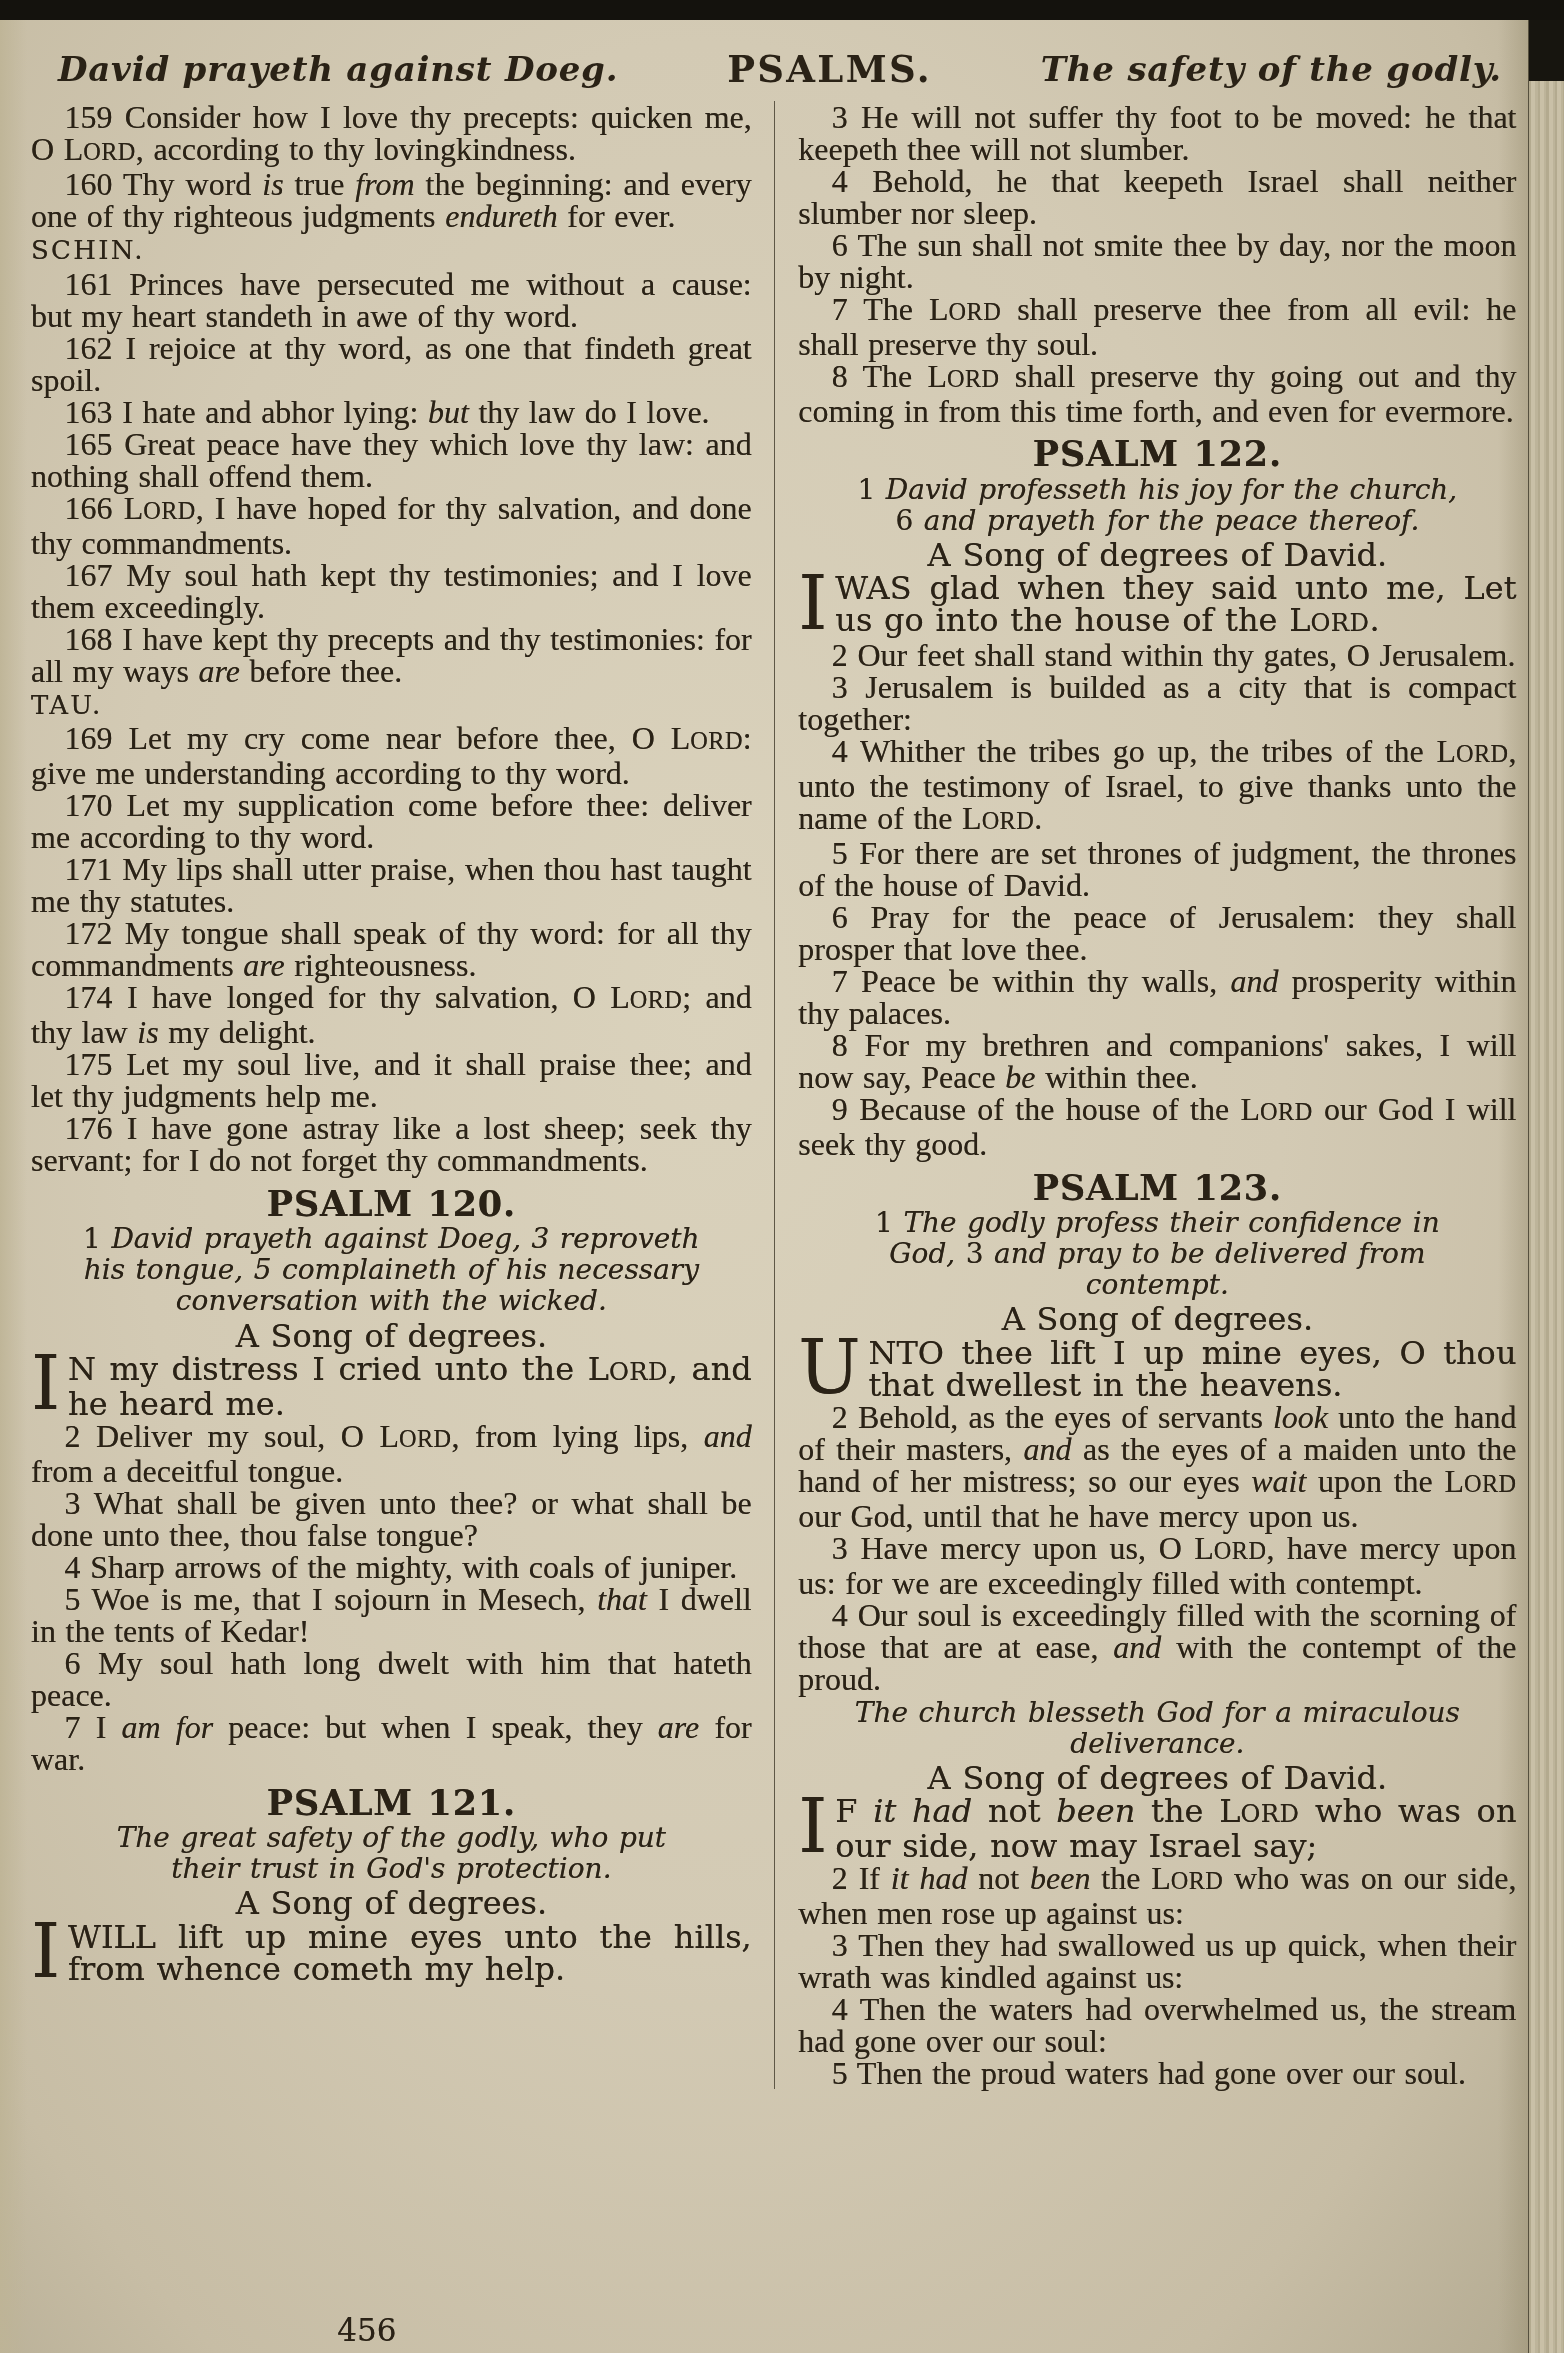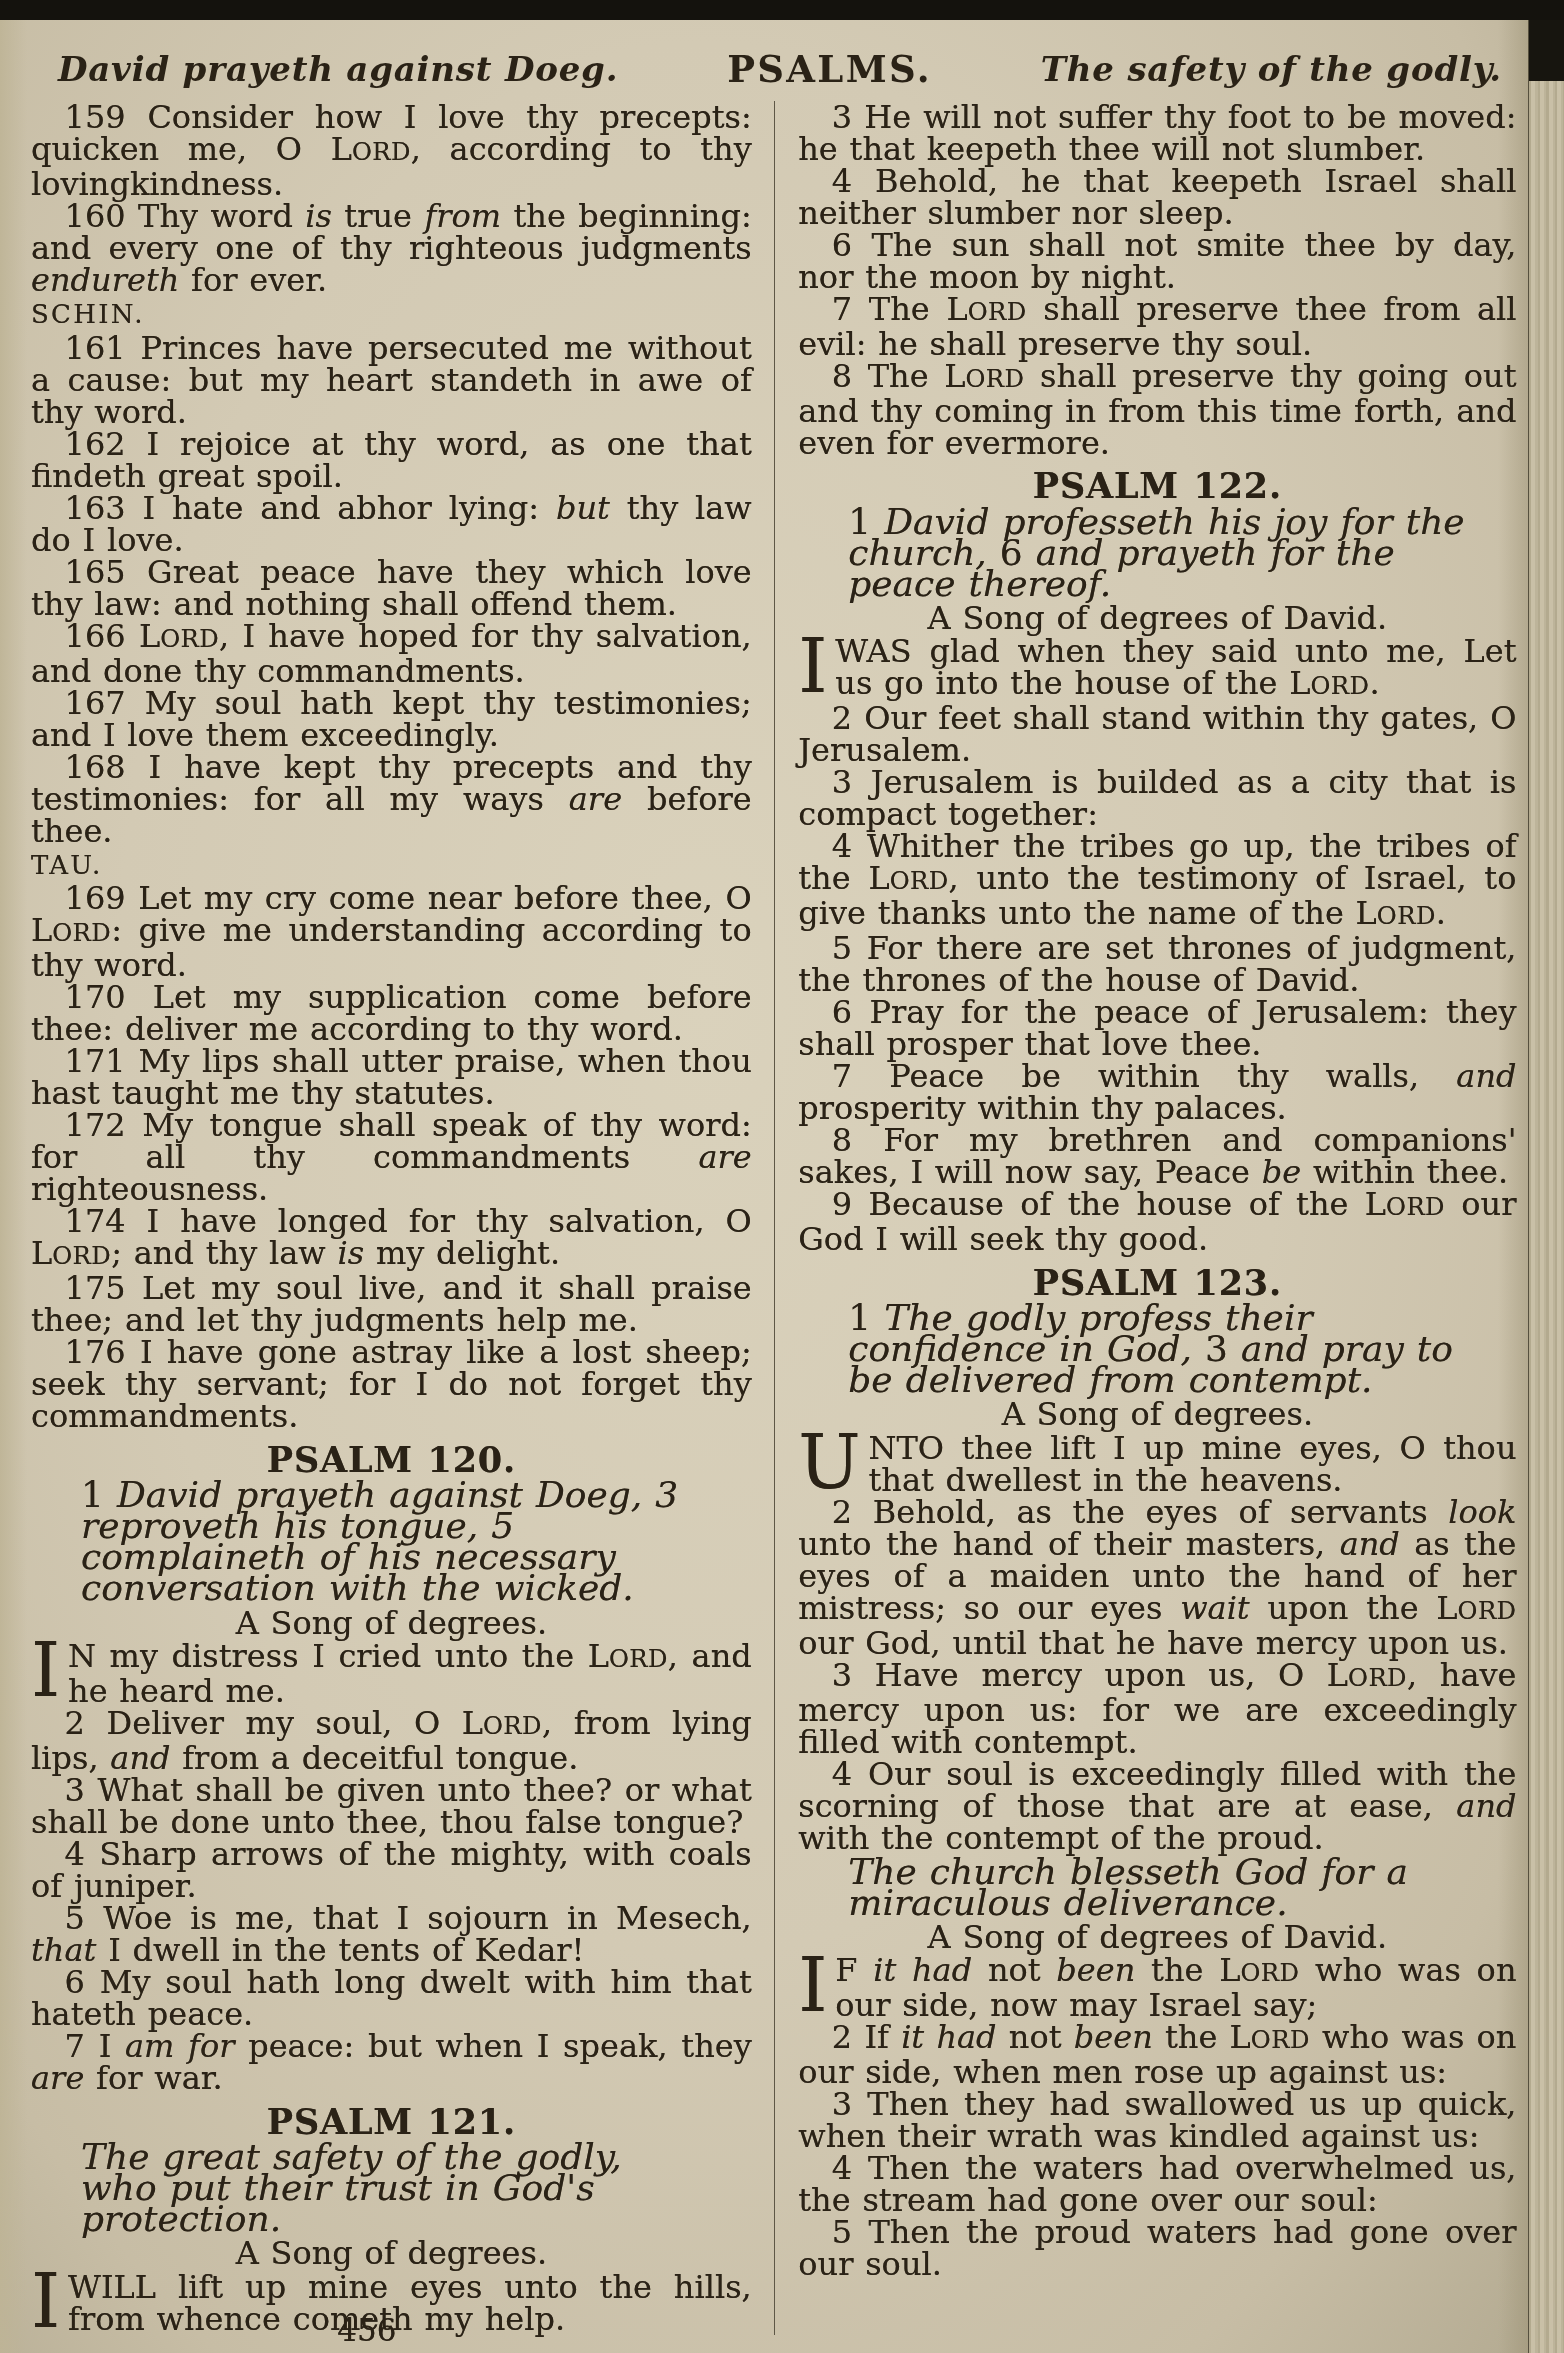--- a/index.html
+++ b/index.html
@@ -31,28 +31,28 @@
   .rh-center{font-weight:bold;font-size:37px;letter-spacing:2.3px;white-space:nowrap;}
   .cols{display:flex;align-items:stretch;padding:4.7px 12.5px 0 31px;}
   .column{
     width:50%;box-sizing:border-box;
     font-size:32px;line-height:32px;
     text-align:justify;word-spacing:1.6px;
     text-shadow:0 0 0.4px rgba(42,34,22,.65);
   }
   .column.left{padding-right:22px;}
   .column.right{border-left:1.6px solid #5e5746;padding-left:23.5px;}
-  .b-verse{margin:0;text-indent:1.05em;}
+  .b-verse{margin:0;text-indent:1.05em;font-family:Liberation Serif, serif;}
   .b-dropcap{margin:0;text-indent:0;}
   .vnum{white-space:nowrap;}
   .sc{font-size:.76em;letter-spacing:0.4px;}
   em{font-style:italic;}
   .b-head{margin:2.3px 0 1.6px;text-align:left;text-indent:0;font-size:26px;letter-spacing:2.3px;}
   h3.b-psalm{margin:9.4px 0 1.6px;text-align:center;text-indent:0;font-size:35px;font-weight:bold;letter-spacing:0.8px;line-height:36px;}
-  .b-arg{margin:1.6px 50px 1.6px;text-align:left;text-indent:0;font-size:36px;line-height:31px;}
+  .b-arg{margin:1.6px 50px 1.6px;text-align:center;text-indent:0;font-size:28px;line-height:31px;}
   .b-song{margin:3.1px 0 1.6px;text-align:center;text-indent:0;}
   .dropcap{
     float:left;font-size:74px;line-height:56px;height:59px;
     margin:2.3px 7.8px -3.1px 0;
   }
   .page-number{
     position:absolute;bottom:6.3px;left:0;width:48%;text-align:center;
     font-size:31px;color:#2a2216;text-shadow:0 0 0.4px rgba(42,34,22,.65);
   }
 </style>

